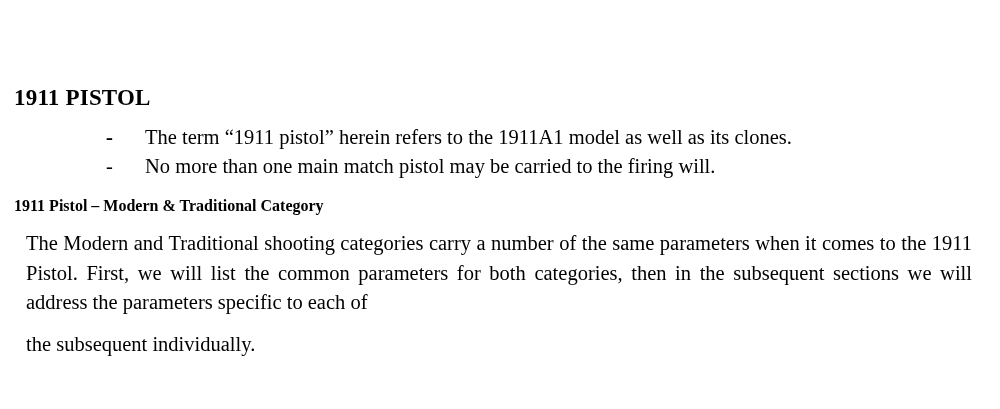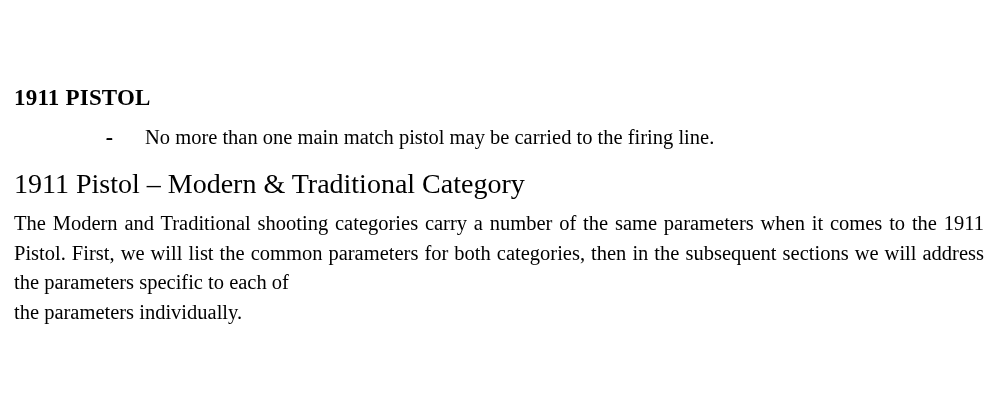--- a/index.html
+++ b/index.html
@@ -28,22 +28,22 @@
     width: 970px;
   }
   h1.doc-heading {
     font-size: 23px;
     font-weight: bold;
     margin: 0 0 2px 0;
     letter-spacing: 0.2px;
     line-height: 1.25;
   }
   h2.doc-subheading {
-    font-size: 28px;
-    font-weight: normal;
+    font-size: 16px;
+    font-weight: bold;
     margin: 14px 0 6px 0;
     line-height: 1.3;
   }
   p.lead {
     font-size: 20.5px;
     margin: 0;
     line-height: 1.33;
   }
   ul.bullets {
     list-style: none;
@@ -56,47 +56,48 @@
     position: relative;
     padding-left: 131px;
   }
   ul.bullets li .dash {
     position: absolute;
     left: 92px;
     top: 0;
   }
   p.body-just {
     font-size: 20.5px;
-    margin: 0;
+    margin: 12px;
     line-height: 1.45;
     text-align: justify;
     text-justify: inter-word;
   }
 </style>
 </head>
 <body>
 
 <div class="page">
   <div class="content">
 
     <h1 class="doc-heading">1911 PISTOL</h1>
 
 
     <ul class="bullets">
       <li>
         <span class="dash">-</span>
       </li>
       <li>
         <span class="dash">-</span>
+        <span>The term “1911 pistol” herein refers to the 1911A1 model as well as its clones.</span>
       </li>
       <li>
         <span class="dash">-</span>
-        <span>No more than one main match pistol may be carried to the firing line.</span>
+        <span>No more than one main match pistol may be carried to the firing will.</span>
       </li>
     </ul>
 
     <h2 class="doc-subheading">1911 Pistol – Modern &amp; Traditional Category</h2>
 
     <p class="body-just">The Modern and Traditional shooting categories carry a number of the same parameters when it comes to the 1911 Pistol. First, we will list the common parameters for both categories, then in the subsequent sections we will address the parameters specific to each of</p>
-    <p class="body-just">the parameters individually.</p>
+    <p class="body-just">the subsequent individually.</p>
 
   </div>
 </div>
 
 </body></html>

